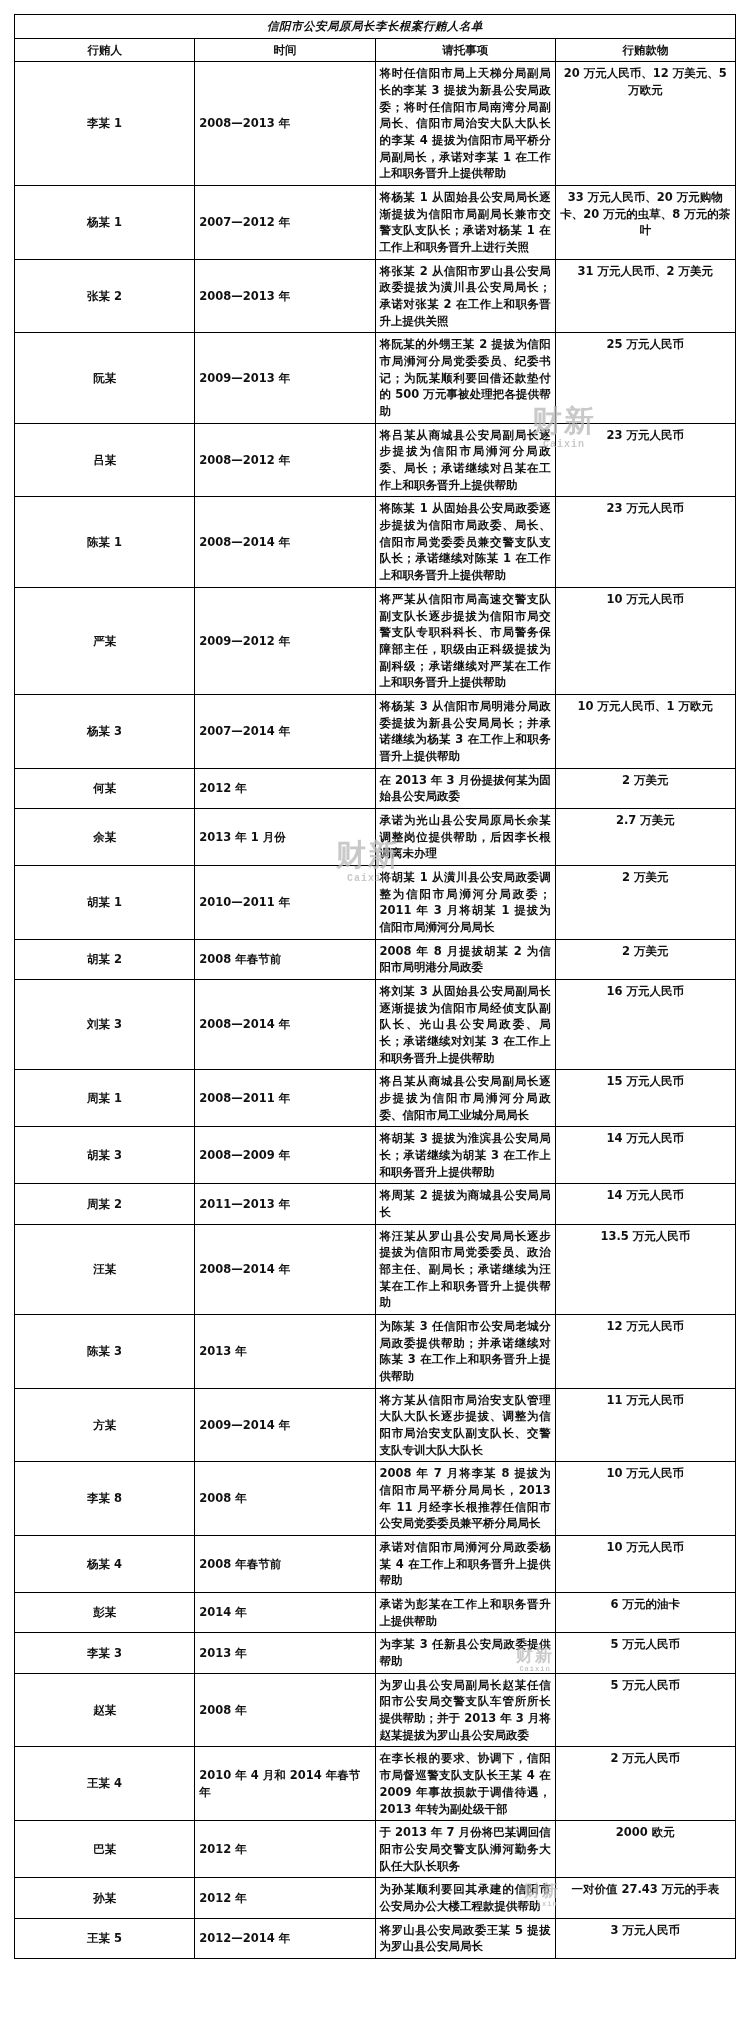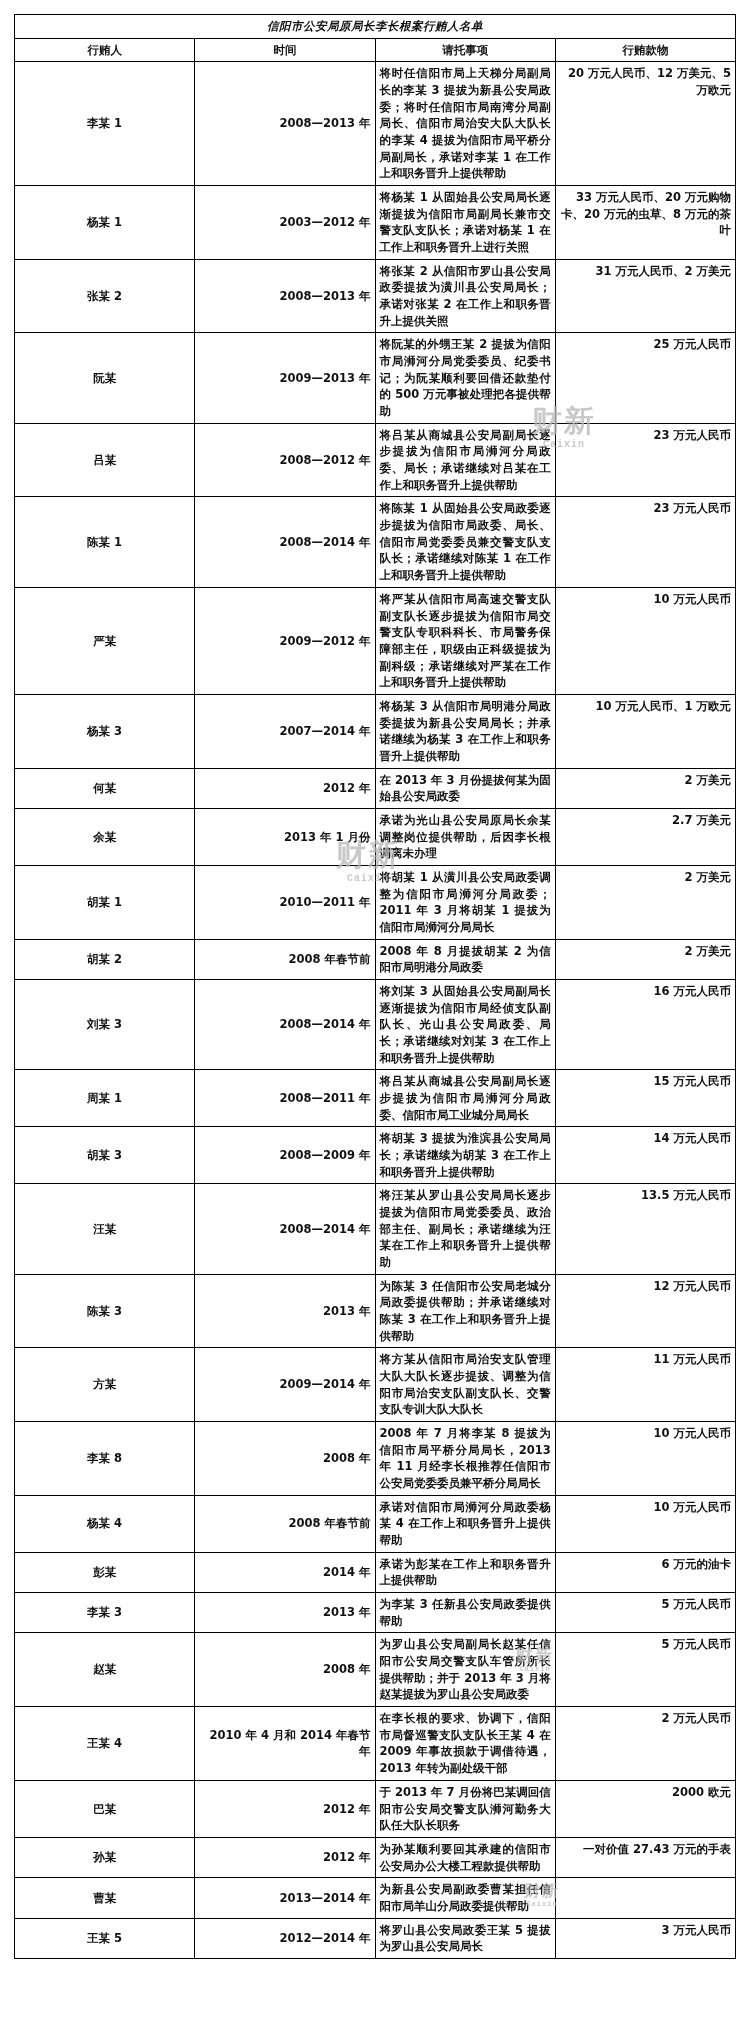--- a/index.html
+++ b/index.html
@@ -49,31 +49,31 @@
     padding: 4px 2px;
     vertical-align: middle;
   }
   .c-name {
     width: 54px;
     text-align: center;
     vertical-align: middle !important;
   }
   .c-time {
     width: 66px;
-    text-align: right;
+    text-align: left;
     vertical-align: middle !important;
     font-size: 11px;
   }
   .c-matter {
     text-align: justify;
     text-justify: inter-ideograph;
   }
   .c-goods {
     width: 118px;
-    text-align: right;
+    text-align: center;
     font-size: 11px;
   }
   .wm {
     position: absolute;
     pointer-events: none;
     color: #b8b8b8;
     opacity: 0.75;
     font-weight: bold;
     text-align: center;
     line-height: 1.05;
@@ -116,21 +116,21 @@
       </tr>
 
       <tr>
         <td class="c-name">李某 1</td>
         <td class="c-time">2008—2013 年</td>
         <td class="c-matter">将时任信阳市局上天梯分局副局长的李某 3 提拔为新县公安局政委；将时任信阳市局南湾分局副局长、信阳市局治安大队大队长的李某 4 提拔为信阳市局平桥分局副局长，承诺对李某 1 在工作上和职务晋升上提供帮助</td>
         <td class="c-goods">20 万元人民币、12 万美元、5 万欧元</td>
       </tr>
       <tr>
         <td class="c-name">杨某 1</td>
-        <td class="c-time">2003—2012 年</td>
+        <td class="c-time">2007—2012 年</td>
         <td class="c-matter">将杨某 1 从固始县公安局局长逐渐提拔为信阳市局副局长兼市交警支队支队长；承诺对杨某 1 在工作上和职务晋升上进行关照</td>
         <td class="c-goods">33 万元人民币、20 万元购物卡、20 万元的虫草、8 万元的茶叶</td>
       </tr>
       <tr>
         <td class="c-name">张某 2</td>
         <td class="c-time">2008—2013 年</td>
         <td class="c-matter">将张某 2 从信阳市罗山县公安局政委提拔为潢川县公安局局长；承诺对张某 2 在工作上和职务晋升上提供关照</td>
         <td class="c-goods">31 万元人民币、2 万美元</td>
       </tr>
       <tr>
@@ -199,20 +199,26 @@
         <td class="c-matter">将吕某从商城县公安局副局长逐步提拔为信阳市局浉河分局政委、信阳市局工业城分局局长</td>
         <td class="c-goods">15 万元人民币</td>
       </tr>
       <tr>
         <td class="c-name">胡某 3</td>
         <td class="c-time">2008—2009 年</td>
         <td class="c-matter">将胡某 3 提拔为淮滨县公安局局长；承诺继续为胡某 3 在工作上和职务晋升上提供帮助</td>
         <td class="c-goods">14 万元人民币</td>
       </tr>
       <tr>
+        <td class="c-name">周某 2</td>
+        <td class="c-time">2011—2013 年</td>
+        <td class="c-matter">将周某 2 提拔为商城县公安局局长</td>
+        <td class="c-goods">14 万元人民币</td>
+      </tr>
+      <tr>
         <td class="c-name">汪某</td>
         <td class="c-time">2008—2014 年</td>
         <td class="c-matter">将汪某从罗山县公安局局长逐步提拔为信阳市局党委委员、政治部主任、副局长；承诺继续为汪某在工作上和职务晋升上提供帮助</td>
         <td class="c-goods">13.5 万元人民币</td>
       </tr>
       <tr>
         <td class="c-name">陈某 3</td>
         <td class="c-time">2013 年</td>
         <td class="c-matter">为陈某 3 任信阳市公安局老城分局政委提供帮助；并承诺继续对陈某 3 在工作上和职务晋升上提供帮助</td>
         <td class="c-goods">12 万元人民币</td>
@@ -263,26 +269,20 @@
         <td class="c-name">巴某</td>
         <td class="c-time">2012 年</td>
         <td class="c-matter">于 2013 年 7 月份将巴某调回信阳市公安局交警支队浉河勤务大队任大队长职务</td>
         <td class="c-goods">2000 欧元</td>
       </tr>
       <tr>
         <td class="c-name">孙某</td>
         <td class="c-time">2012 年</td>
         <td class="c-matter">为孙某顺利要回其承建的信阳市公安局办公大楼工程款提供帮助</td>
         <td class="c-goods">一对价值 27.43 万元的手表</td>
-      </tr>
-      <tr>
-        <td class="c-name">曹某</td>
-        <td class="c-time">2013—2014 年</td>
-        <td class="c-matter">为新县公安局副政委曹某担任信阳市局羊山分局政委提供帮助</td>
-        <td class="c-goods"></td>
       </tr>
       <tr>
         <td class="c-name">王某 5</td>
         <td class="c-time">2012—2014 年</td>
         <td class="c-matter">将罗山县公安局政委王某 5 提拔为罗山县公安局局长</td>
         <td class="c-goods">3 万元人民币</td>
       </tr>
 
     </tbody>
   </table>

